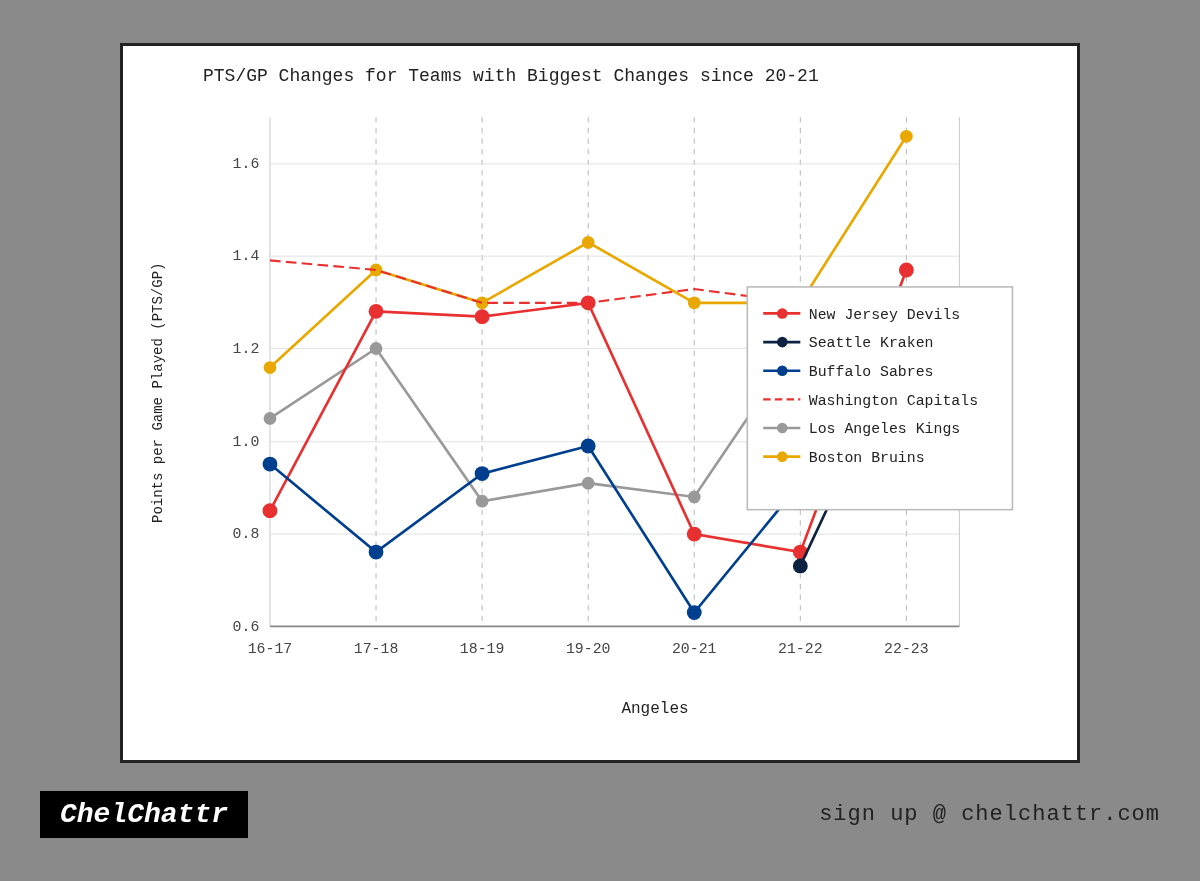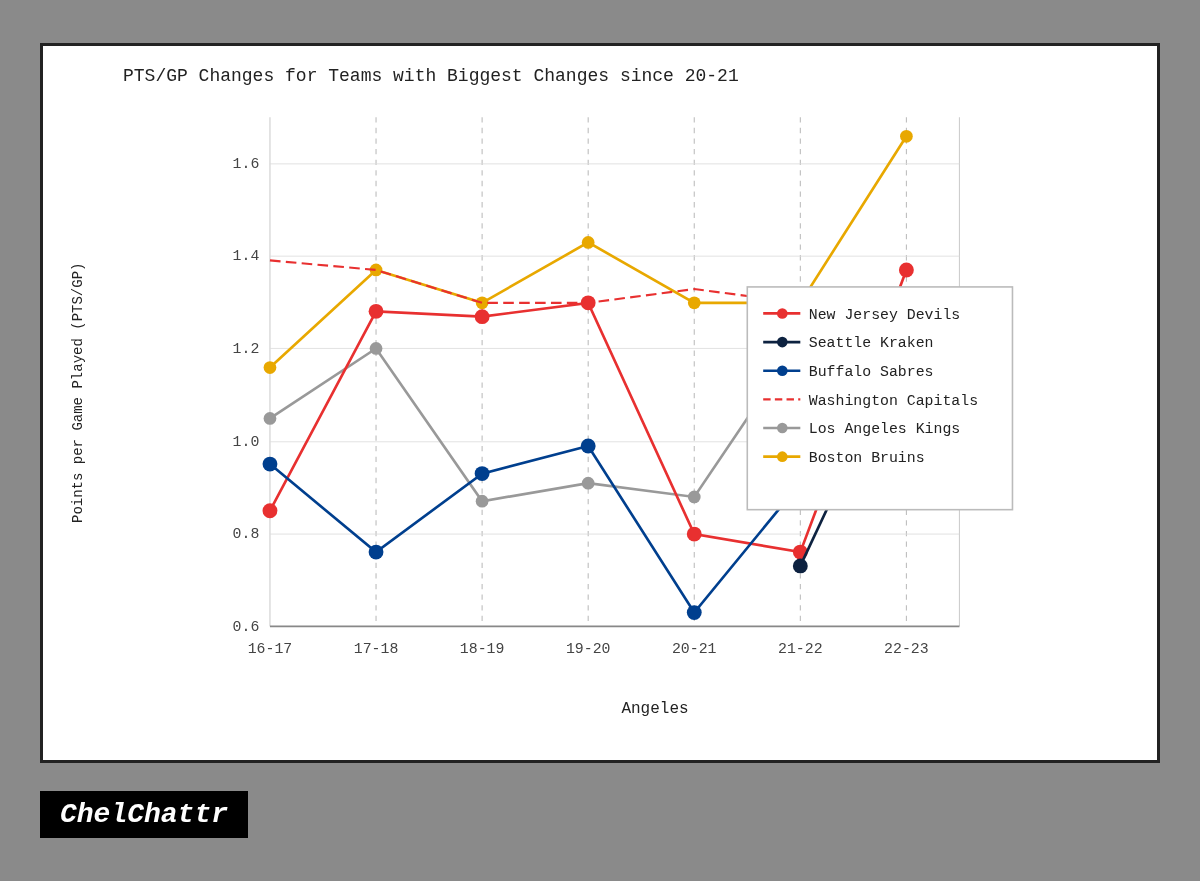--- a/index.html
+++ b/index.html
@@ -9,21 +9,21 @@
       background-color: #8a8a8a;
       display: flex;
       flex-direction: column;
       align-items: center;
       justify-content: center;
       font-family: 'Courier New', monospace;
     }
     .chart-container {
       background: white;
       border: 3px solid #222;
-      width: 1120px;
+      width: 960px;
       height: 720px;
       position: relative;
       padding: 20px;
     }
     .chart-title {
       font-size: 18px;
       font-family: 'Courier New', monospace;
       color: #222;
       margin-bottom: 10px;
       margin-left: 60px;
@@ -196,13 +196,14 @@
         <text x="588" y="345" font-size="14" font-family="Courier New" fill="#222">Boston Bruins</text>
 
       </svg>
       <div class="x-axis-label">Angeles</div>
     </div>
   </div>
 </div>
 
 <div class="footer">
   <div class="brand-box">ChelChattr</div>
+  <div class="signup-text">sign up @ chelchattr.com</div>
 </div>
 
 </body></html>

